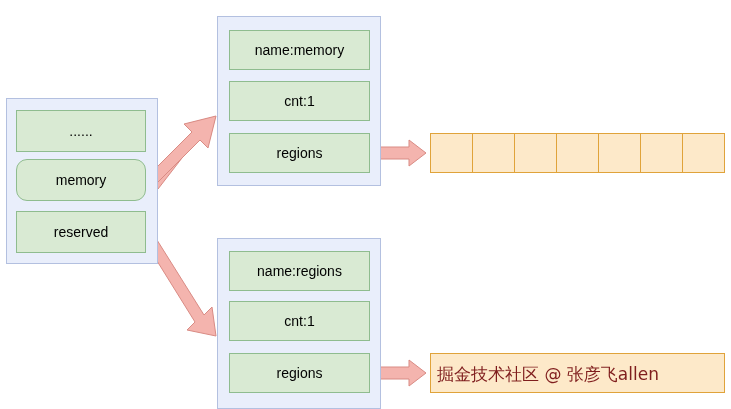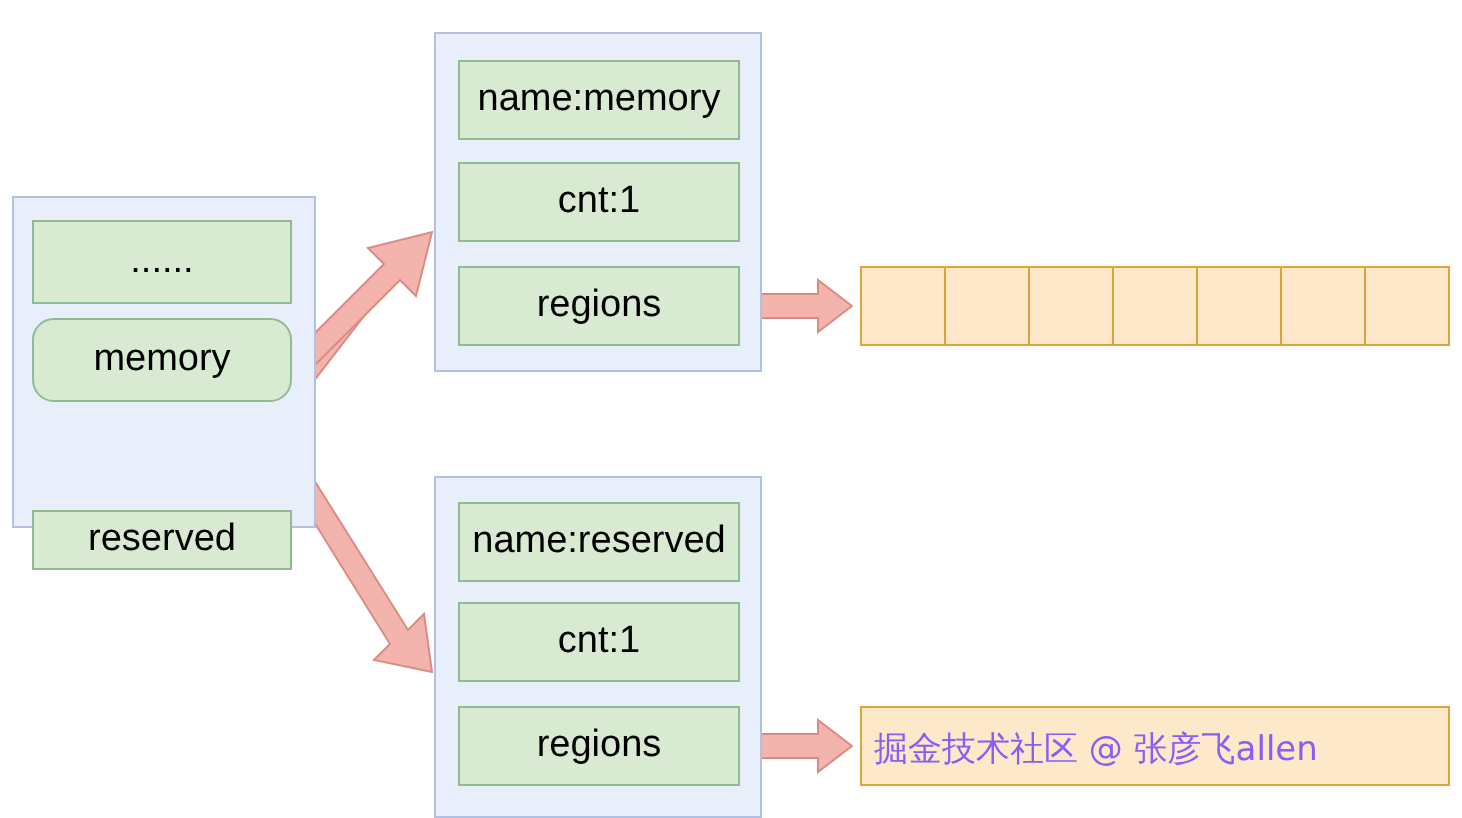--- a/index.html
+++ b/index.html
@@ -19,21 +19,21 @@
   .outer{
     background:#e9eefb;
     border:1px solid #b3c0e0;
   }
 
   
   .cell{
     background:#d9ead3;
     border:1px solid #8fbc8f;
     display:flex;align-items:center;justify-content:center;
-    font-size:19px;color:#000;
+    font-size:14px;color:#000;
     box-sizing:border-box;
     white-space:nowrap;
   }
 
   
   .array{
     position:absolute;
     background:#fde9c9;
     border:1px solid #e0a33a;
     box-sizing:border-box;
@@ -43,21 +43,21 @@
     flex:1 1 auto;
     border-right:1px solid #e0a33a;
     box-sizing:border-box;
     height:100%;
   }
   .array .seg:last-child{border-right:none;}
 
   .wm{
     position:absolute;
     font-size:17px;
-    color:#8b5cf6;
+    color:#7f1d1d;
     white-space:nowrap;
     font-family:"DejaVu Sans",sans-serif;
   }
 
   svg.arrows{position:absolute;left:0;top:0;width:731px;height:409px;pointer-events:none;}
 </style>
 </head>
 <body>
 
 <div class="canvas">
@@ -82,31 +82,31 @@
 
     <g>
       <polygon points="377,367 409,367 409,360 426,373 409,386 409,379 377,379" fill="#f4b4ae" stroke="#d98b84" stroke-width="1"></polygon>
     </g>
   </svg>
 
   <div class="box outer" style="left:6px;top:98px;width:152px;height:166px;">
   </div>
   <div class="box cell" style="left:16px;top:110px;width:130px;height:42px;">......</div>
   <div class="box cell" style="left:16px;top:159px;width:130px;height:42px;border-radius:11px;">memory</div>
-  <div class="box cell" style="left:16px;top:211px;width:130px;height:30px;margin-top:44px;">reserved</div>
+  <div class="box cell" style="left:16px;top:211px;width:130px;height:42px;">reserved</div>
 
   <div class="box outer" style="left:217px;top:16px;width:164px;height:170px;">
   </div>
   <div class="box cell" style="left:229px;top:30px;width:141px;height:40px;">name:memory</div>
   <div class="box cell" style="left:229px;top:81px;width:141px;height:40px;">cnt:1</div>
   <div class="box cell" style="left:229px;top:133px;width:141px;height:40px;">regions</div>
 
   <div class="box outer" style="left:217px;top:238px;width:164px;height:171px;">
   </div>
-  <div class="box cell" style="left:229px;top:251px;width:141px;height:40px;">name:reserved</div>
+  <div class="box cell" style="left:229px;top:251px;width:141px;height:40px;">name:regions</div>
   <div class="box cell" style="left:229px;top:301px;width:141px;height:40px;">cnt:1</div>
   <div class="box cell" style="left:229px;top:353px;width:141px;height:40px;">regions</div>
 
   <div class="array" style="left:430px;top:133px;width:295px;height:40px;">
     <div class="seg"></div>
     <div class="seg"></div>
     <div class="seg"></div>
     <div class="seg"></div>
     <div class="seg"></div>
     <div class="seg"></div>

